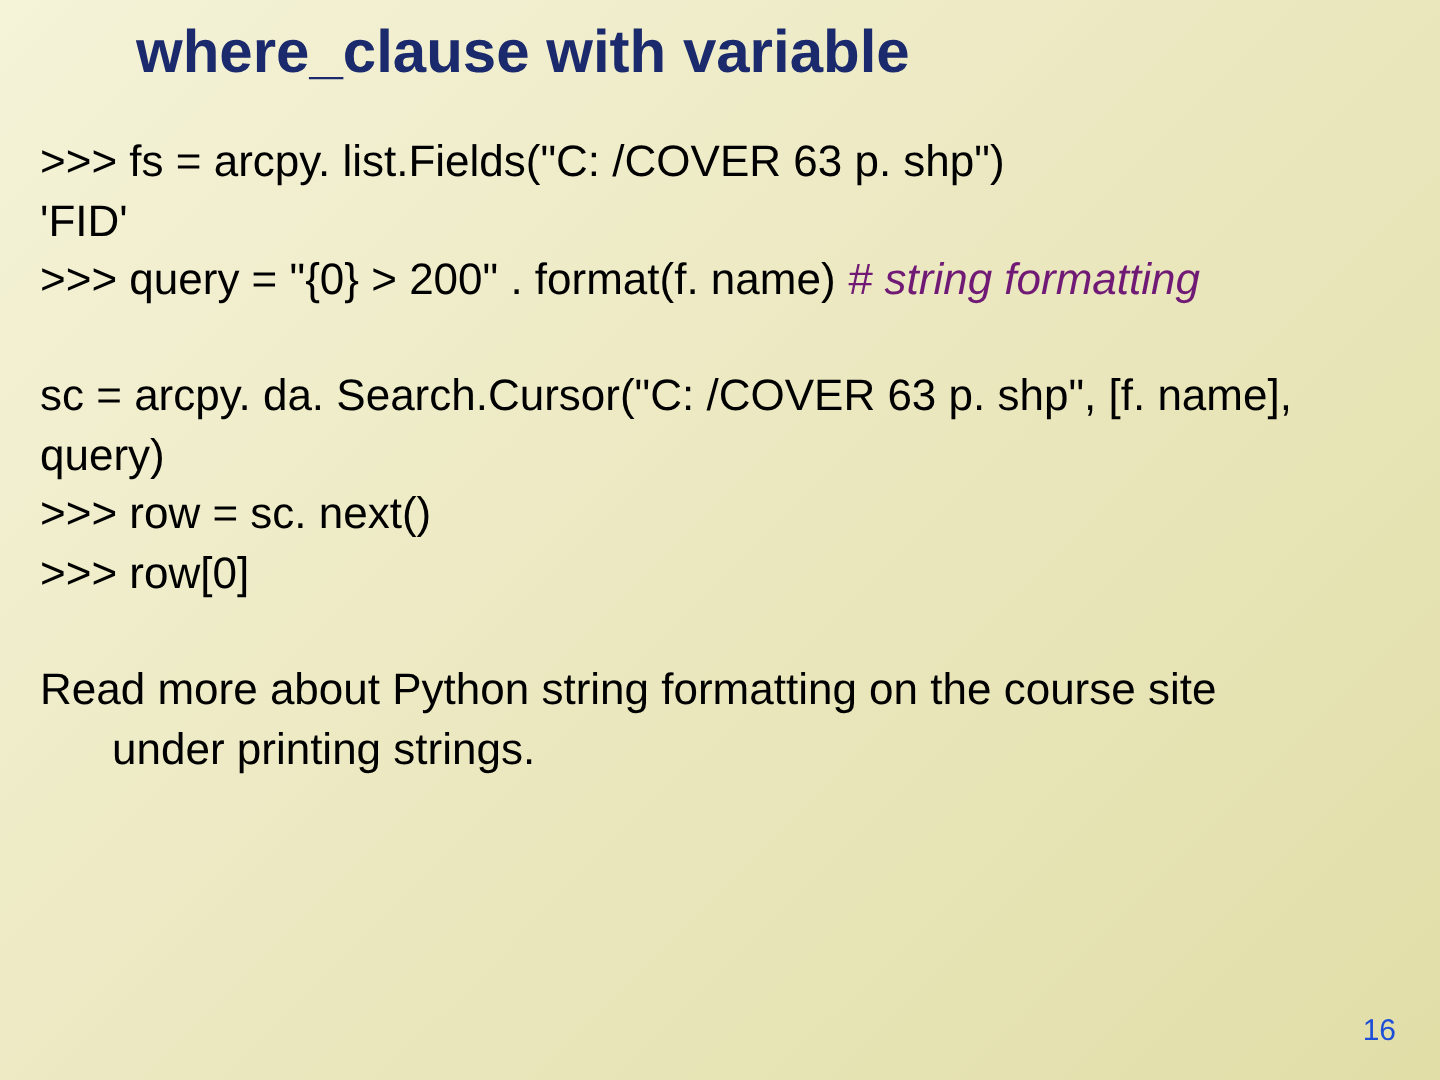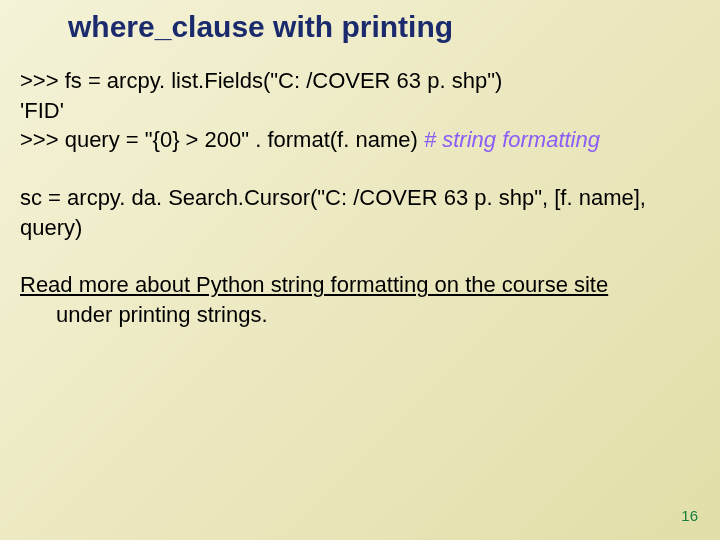--- a/index.html
+++ b/index.html
@@ -24,53 +24,54 @@
   .block {
     font-size: 22px;
     color: #000;
     line-height: 1.35;
     padding-left: 20px;
     padding-right: 10px;
   }
   .block1 { margin-top: 22px; }
   .block2 { margin-top: 28px; }
   .block3 { margin-top: 28px; }
-  .comment { color: #8b5cf6; font-style: italic; }
+  .comment { color: #701a75; font-style: italic; }
   .link {
-    text-decoration: underline;
     display: block;
     margin-top: 20px;
   }
   .link-line2 {
     display: block;
     padding-left: 36px;
   }
   .pagenum {
     position: absolute;
     bottom: 16px;
     right: 22px;
     font-size: 15px;
-    color: #15803d;
+    color: #1d4ed8;
   }
 </style>
 </head>
 <body>
 
-<div class="title">where_clause with printing</div>
+<div class="title">where_clause with variable</div>
 
 <div class="block block1">
   <div>&gt;&gt;&gt; fs = arcpy. list.Fields("C: /COVER 63 p. shp")</div>
   <div>'FID'</div>
   <div>
     <span>&gt;&gt;&gt; query = "{0} &gt; 200" . format(f. name) </span><span class="comment"># string formatting</span>
   </div>
 </div>
 
 <div class="block block2">
   <div>sc = arcpy. da. Search.Cursor("C: /COVER 63 p. shp", [f. name], query)</div>
+  <div>&gt;&gt;&gt; row = sc. next()</div>
+  <div>&gt;&gt;&gt; row[0]</div>
 </div>
 
 <div class="block block3">
   <span class="link">Read more about Python string formatting on the course site</span>
   <span class="link-line2">under printing strings.</span>
 </div>
 
 <div class="pagenum">16</div>
 
 </body></html>

